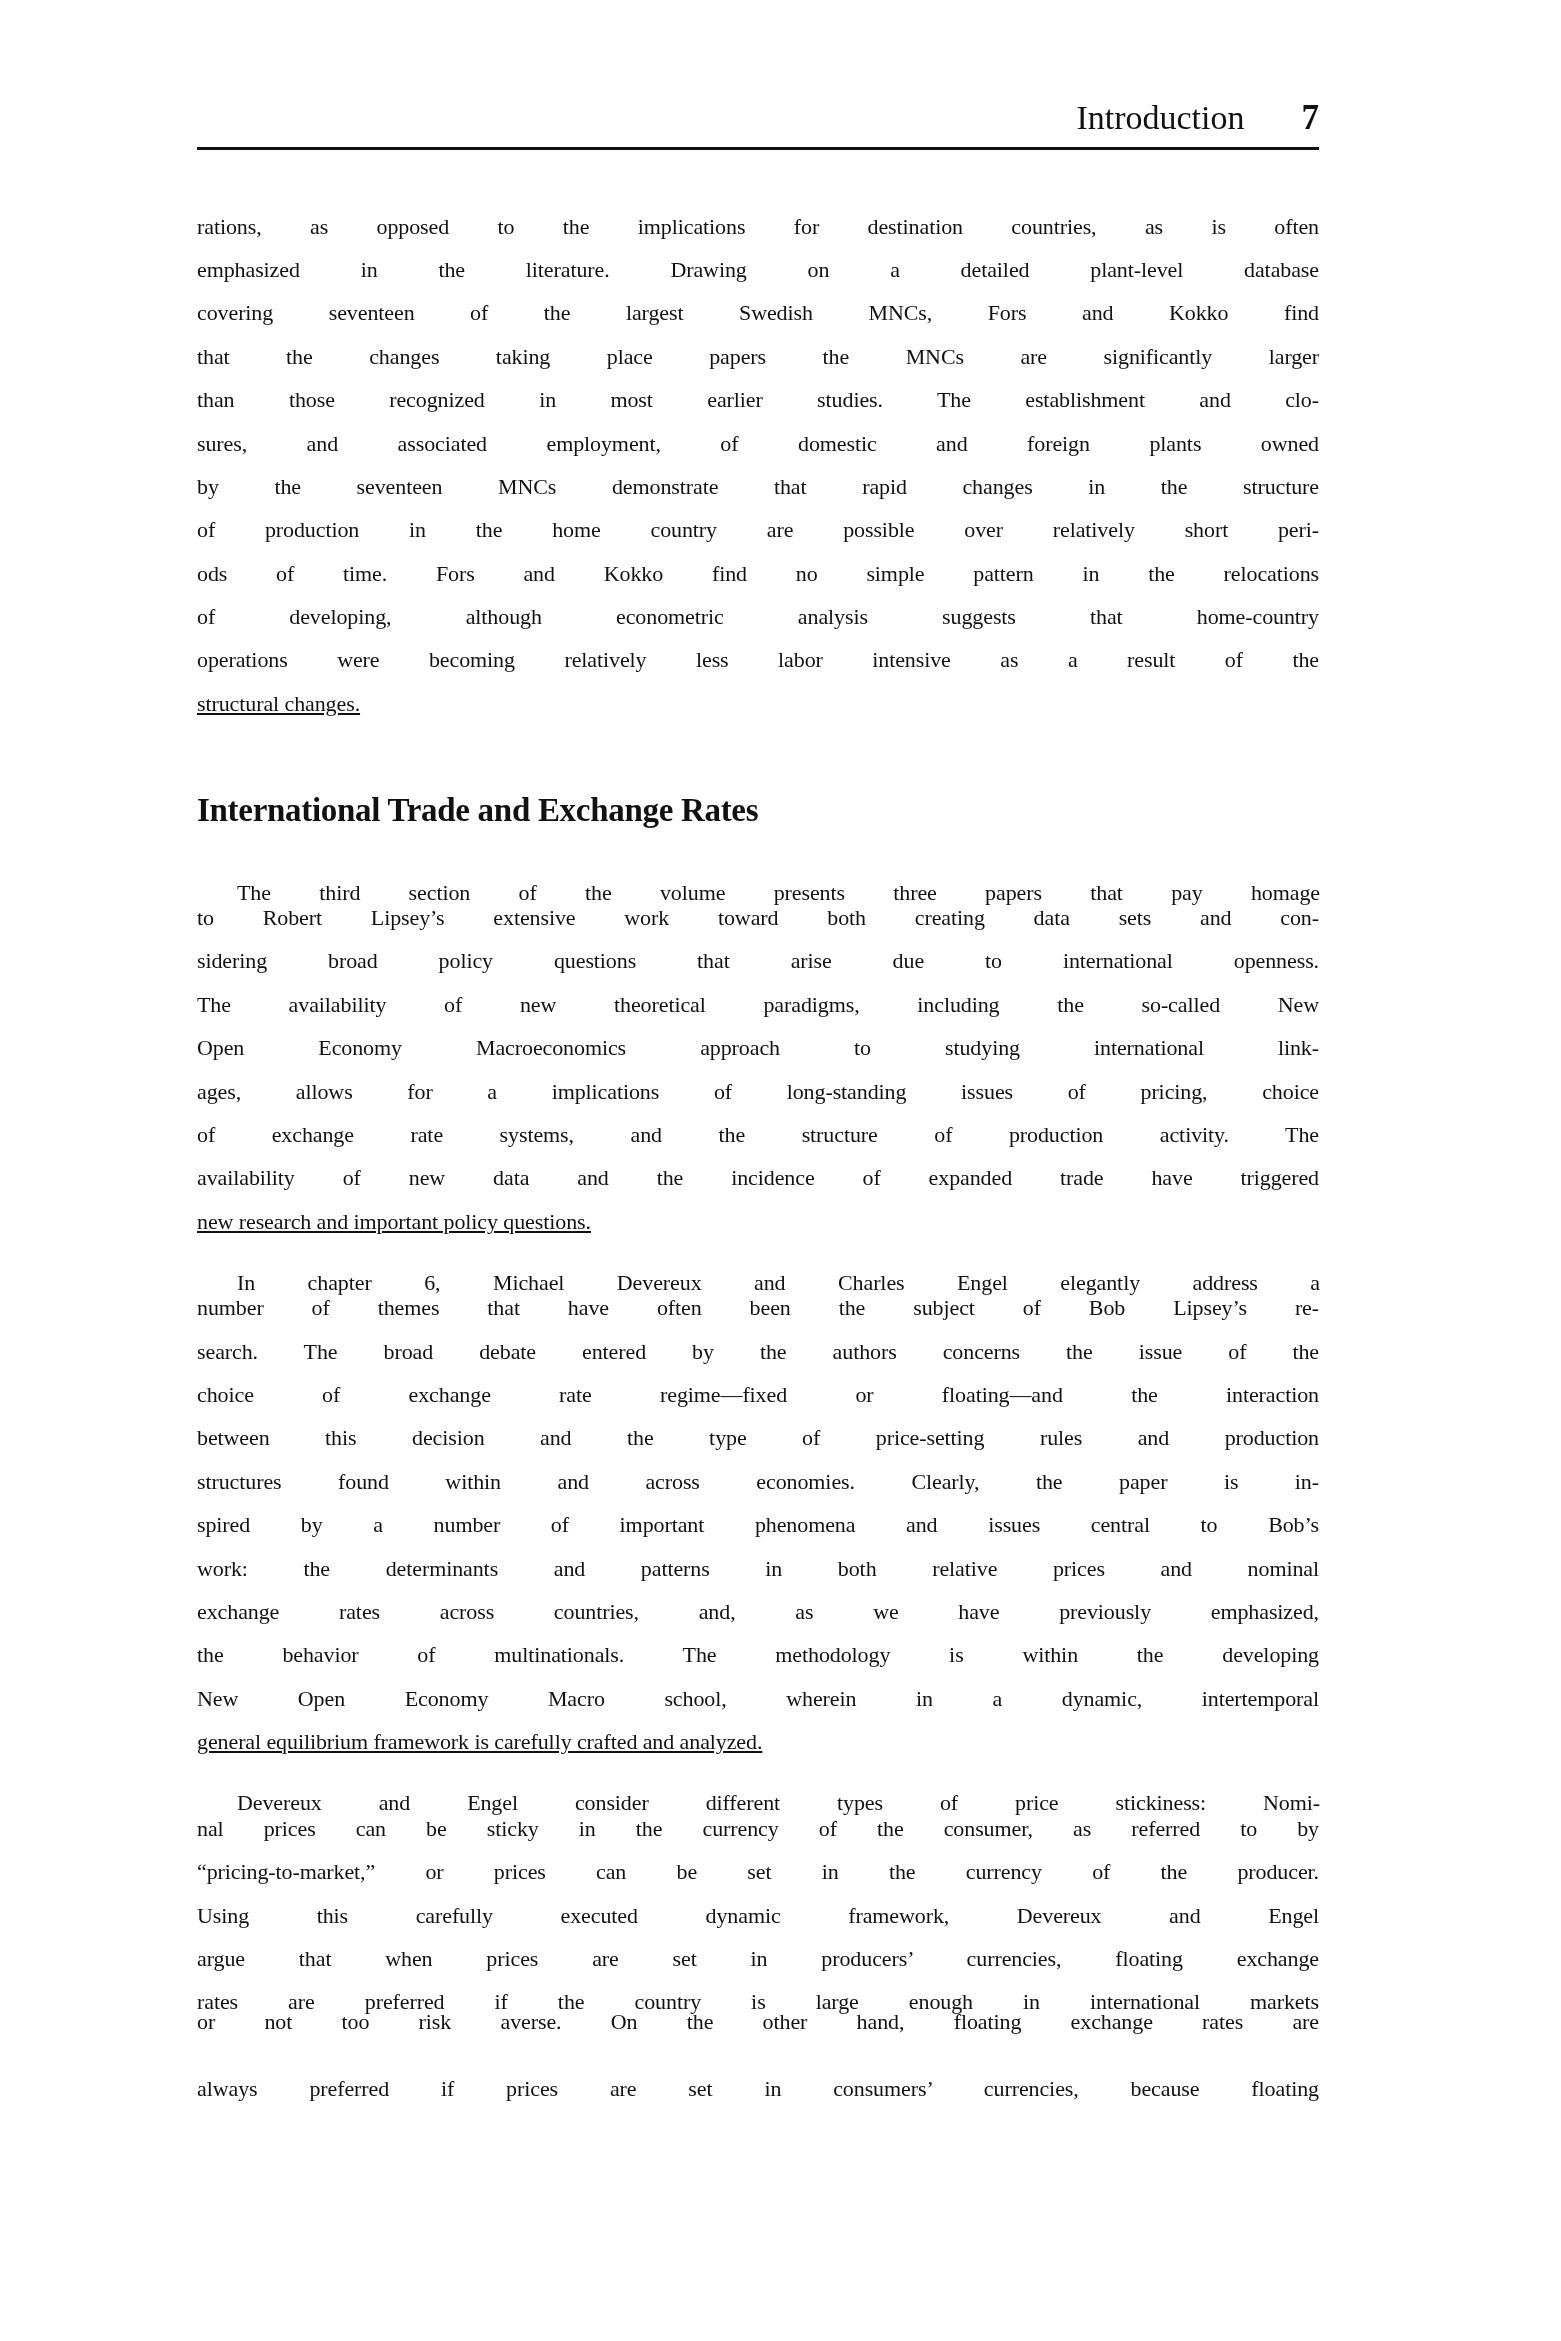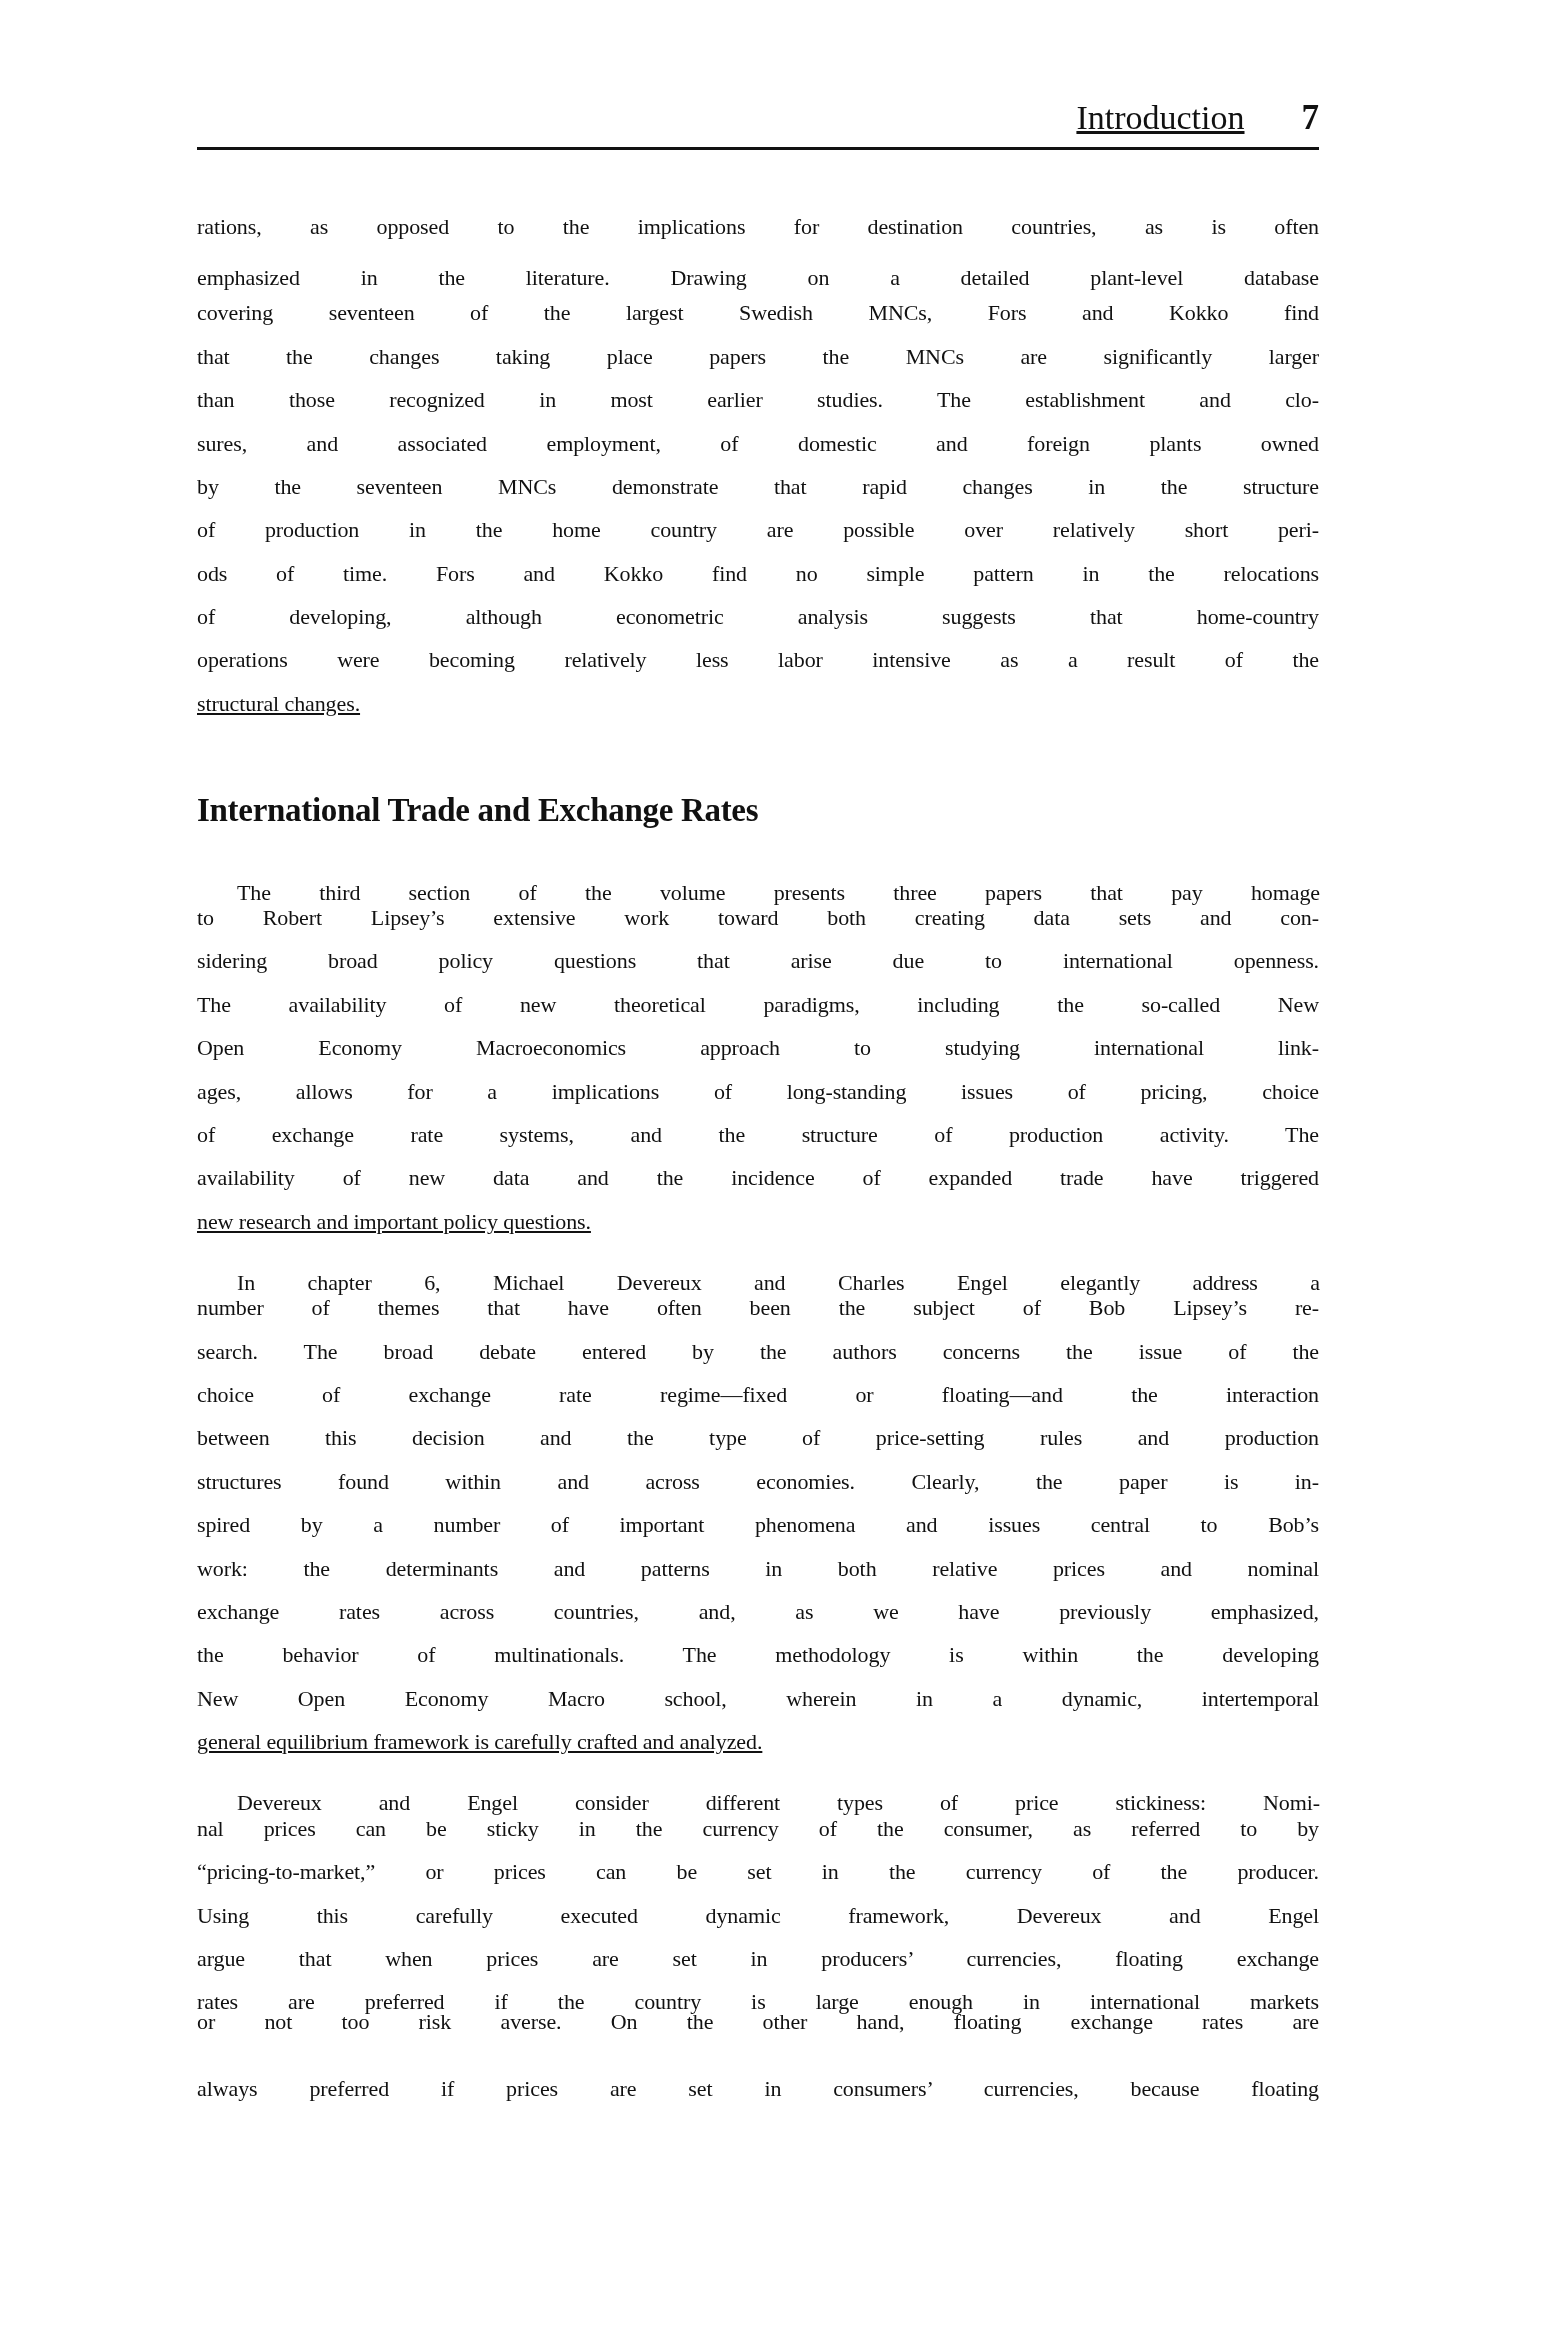--- a/index.html
+++ b/index.html
@@ -28,21 +28,20 @@
       width: 1122px;
       height: 42px;
       font-size: 34px;
       line-height: 42px;
       text-align: right;
       white-space: nowrap;
     }
     .running-head .title {
       display: inline-block;
       margin-right: 57px;
-      text-decoration: underline;
     }
     .running-head .folio {
       display: inline-block;
       font-weight: bold;
       font-size: 35px;
     }
     .rule {
       position: absolute;
       left: 0;
       top: 147px;
@@ -89,21 +88,21 @@
 <body>
 
 <div class="page">
   <div class="running-head">
     <span class="title">Introduction</span><span class="folio">7</span>
   </div>
   <div class="rule"></div>
 
   <div>
     <div class="line" style="top:205px">rations, as opposed to the implications for destination countries, as is often</div>
-    <div class="line" style="top:256px">emphasized in the literature. Drawing on a detailed plant-level database</div>
+    <div class="line" style="top:248px">emphasized in the literature. Drawing on a detailed plant-level database</div>
     <div class="line" style="top:291px">covering seventeen of the largest Swedish MNCs, Fors and Kokko find</div>
     <div class="line" style="top:335px">that the changes taking place papers the MNCs are significantly larger</div>
     <div class="line" style="top:378px">than those recognized in most earlier studies. The establishment and clo-</div>
     <div class="line" style="top:422px">sures, and associated employment, of domestic and foreign plants owned</div>
     <div class="line" style="top:465px">by the seventeen MNCs demonstrate that rapid changes in the structure</div>
     <div class="line" style="top:508px">of production in the home country are possible over relatively short peri-</div>
     <div class="line" style="top:552px">ods of time. Fors and Kokko find no simple pattern in the relocations</div>
     <div class="line" style="top:595px">of developing, although econometric analysis suggests that home-country</div>
     <div class="line" style="top:638px">operations were becoming relatively less labor intensive as a result of the</div>
     <div class="line last" style="top:682px">structural changes.</div>

